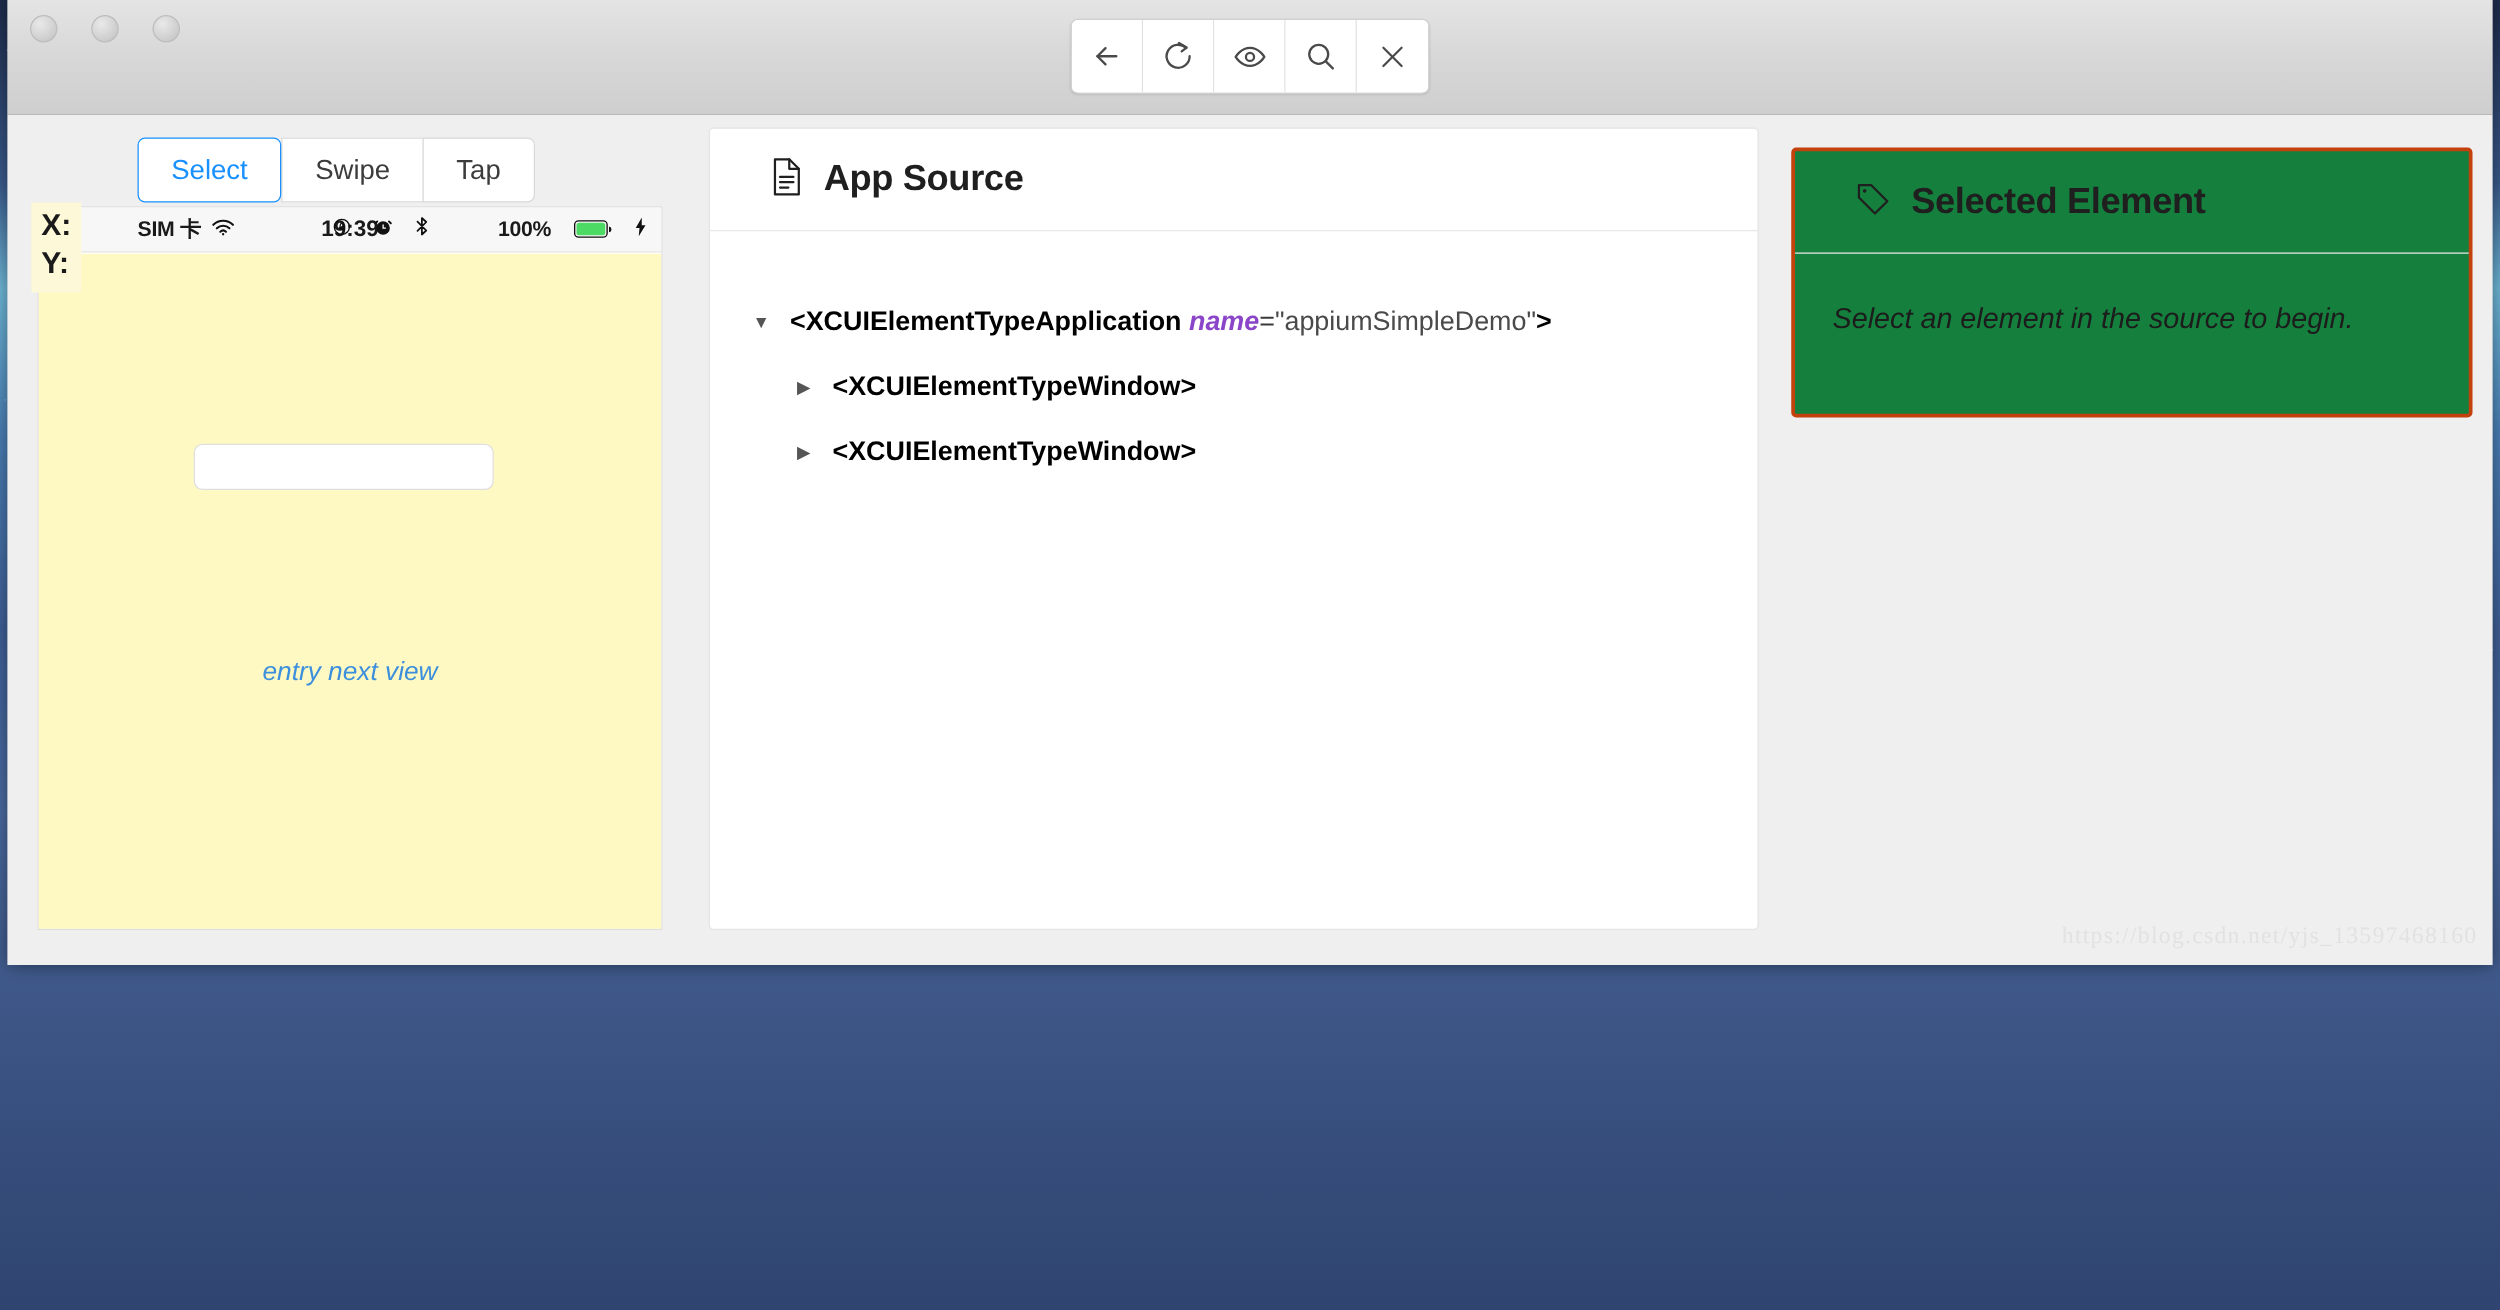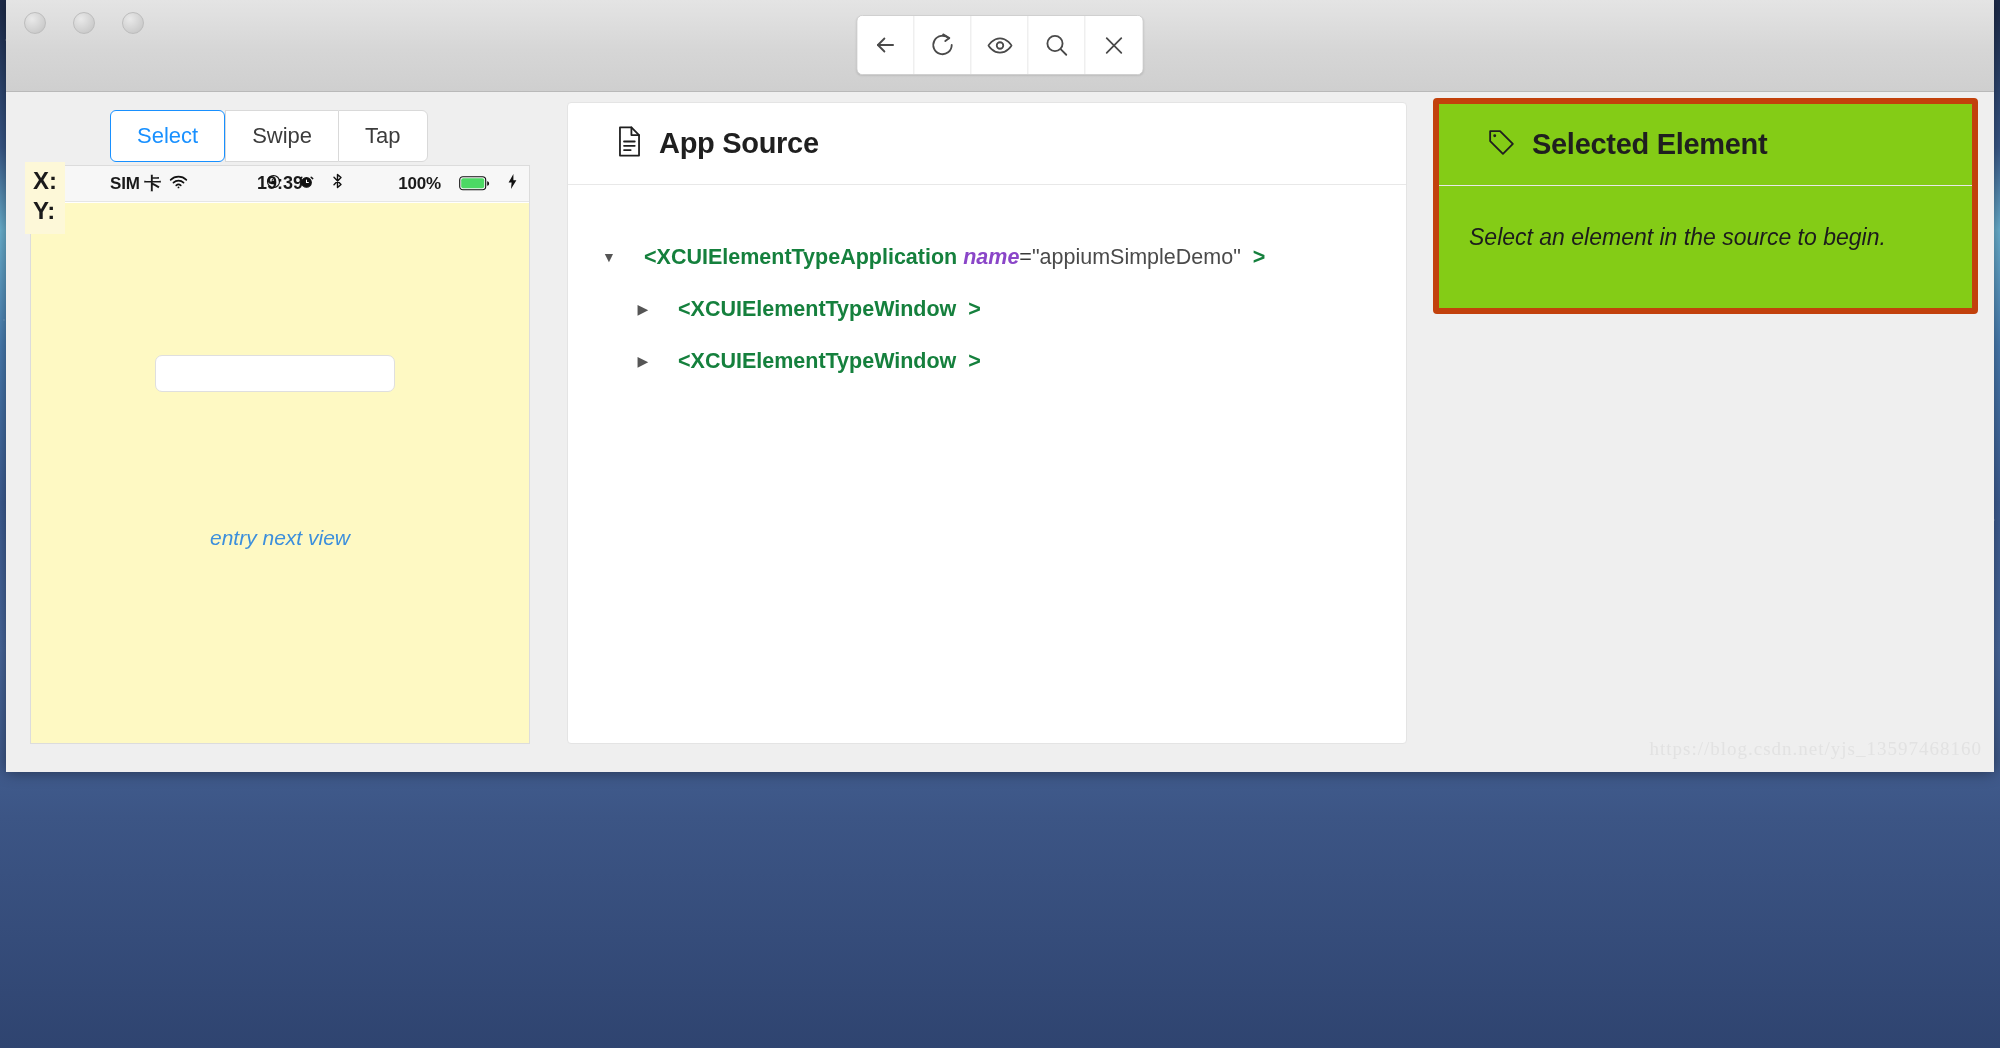--- a/index.html
+++ b/index.html
@@ -140,29 +140,29 @@
   .panel-title { font-size: 29px; font-weight: 700; color: #1f1f1f; letter-spacing: -.3px; }
   .panel-body { padding: 46px 30px 20px 30px; }
 
   .tree { font-size: 21.5px; line-height: 52px; }
   .tree-row { display: flex; align-items: flex-start; white-space: nowrap; }
   .caret {
     width: 22px; flex: 0 0 22px; color: #555; font-size: 14px;
     line-height: 52px; text-align: center; cursor: pointer;
   }
   .node-text { margin-left: 12px; }
-  .tag  { color: #15803d; font-weight: 700; margin-left: 12px; }
+  .tag  { color: #000000; font-weight: 700; }
   .attr { color: #8a45c8; font-style: italic; font-weight: 700; }
   .eq   { color: #3a3a3a; }
   .val  { color: #4a4a4a; }
 
   
   #selected-panel {
-    position: absolute; left: 1427px; top: 6px; width: 545px; height: 216px;
-    background: #84cc16; border: 6px solid #c2410c; border-radius: 4px;
+    position: absolute; left: 1427px; top: 26px; width: 545px; height: 216px;
+    background: #15803d; border: 3px solid #c2410c; border-radius: 4px;
   }
   #selected-panel .panel-body { padding: 38px 30px; }
   .hint { font-size: 23px; font-style: italic; color: #1c1c1c; }
 
   
   #watermark {
     position: absolute; right: 12px; bottom: 12px;
     font-family: "Liberation Serif", serif;
     font-size: 19px; color: #e2e2e2; letter-spacing: 1px;
     user-select: none;

